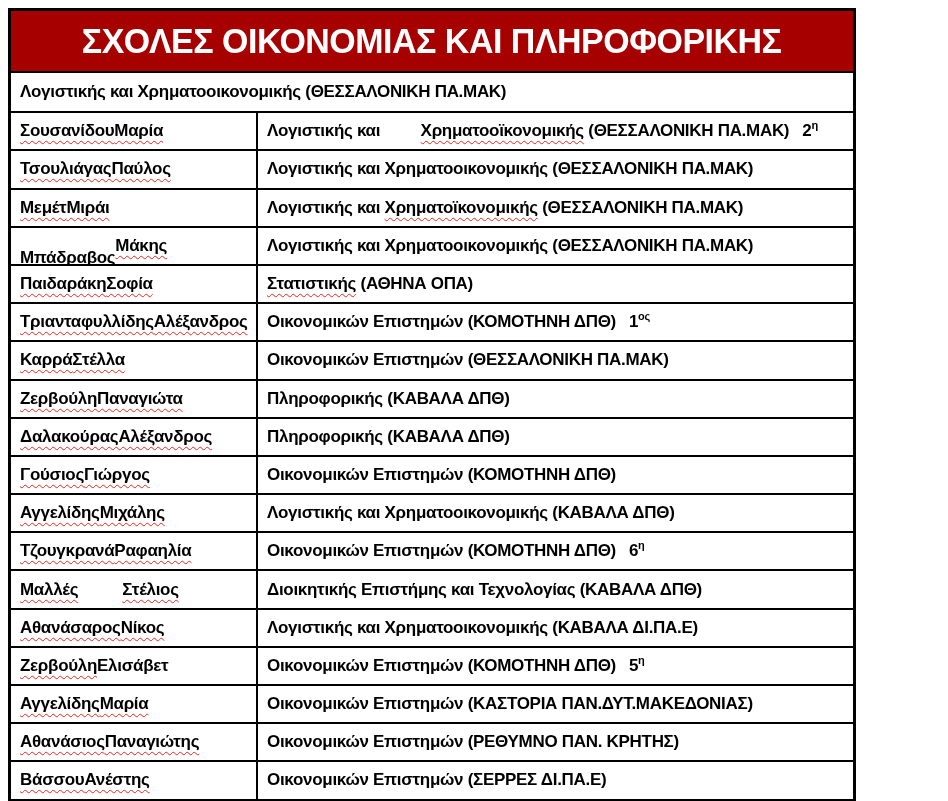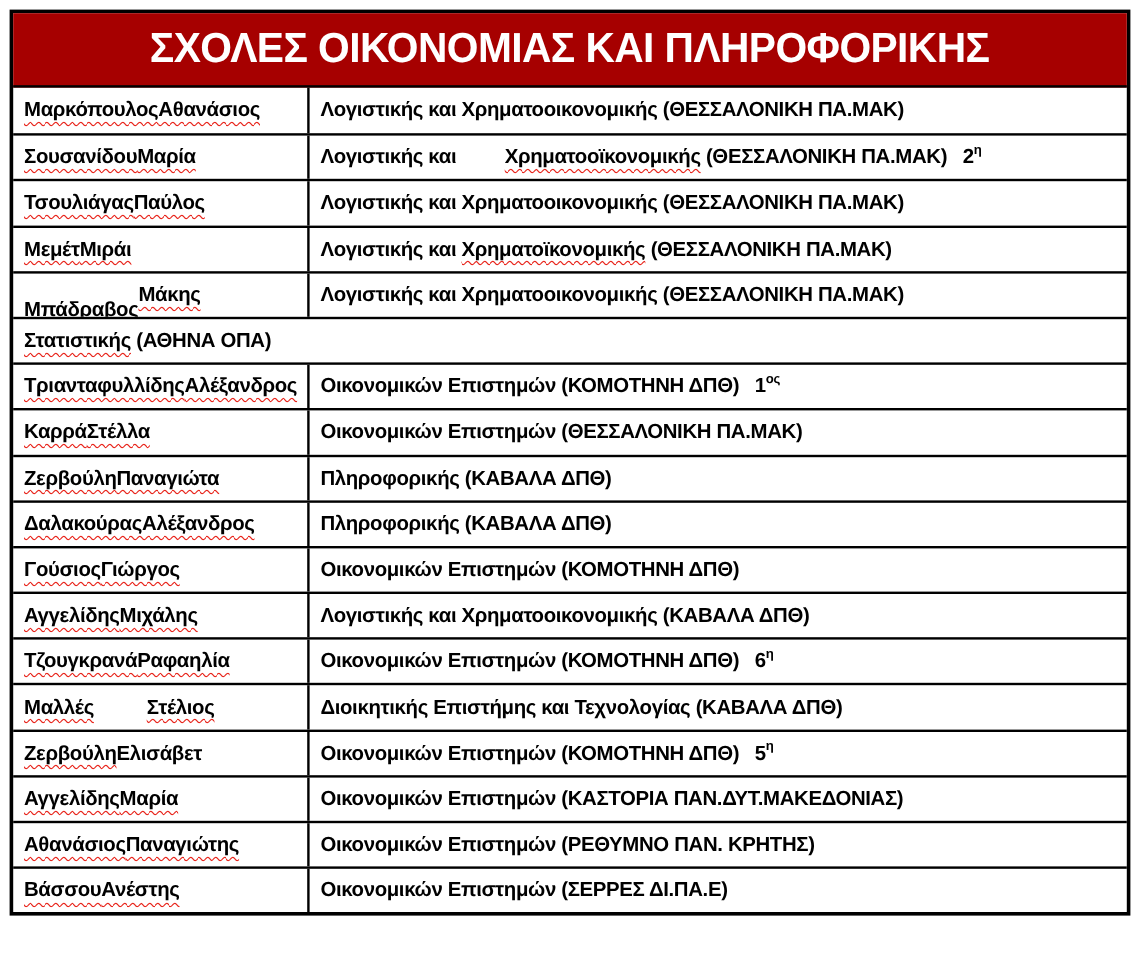--- a/index.html
+++ b/index.html
@@ -2,21 +2,21 @@
 <html><head>
 <meta charset="utf-8">
 <style>
   html,body{margin:0;padding:0;}
   body{
     width:948px;height:801px;background:#ffffff;
     font-family:"Liberation Sans",sans-serif;
     position:relative;overflow:hidden;
   }
   .doc-table{
-    position:absolute;left:8px;top:8px;width:934px;
+    position:absolute;left:8px;top:8px;width:848px;
     box-sizing:border-box;border:3px solid #000;background:#fff;
   }
   .title-cell{
     height:60px;display:flex;align-items:center;justify-content:center;
     border-bottom:2px solid #000;
   }
   .title-text{
     color:#ffffff;font-weight:bold;font-size:35px;letter-spacing:-0.5px;
     transform:scaleX(0.97);white-space:nowrap;
   }
@@ -44,24 +44,20 @@
 </style>
 </head>
 <body>
 
 <div class="doc-table">
   <div class="title-cell" style="background: rgb(166, 0, 0);">
     <span class="title-text" style="color: rgb(255, 255, 255);">ΣΧΟΛΕΣ ΟΙΚΟΝΟΜΙΑΣ ΚΑΙ ΠΛΗΡΟΦΟΡΙΚΗΣ</span>
   </div>
   <div id="rows">
       <div class="t-row">
-        <div class="cell name-cell">
-          <span class="mis" style="text-decoration-color: rgb(232, 38, 29);">Μαρκόπουλος</span> 
-          <span class="mis" style="text-decoration-color: rgb(232, 38, 29);">Αθανάσιος</span>
-        </div>
         <div class="cell school-cell">
           <span>Λογιστικής και Χρηματοοικονομικής (ΘΕΣΣΑΛΟΝΙΚΗ ΠΑ.ΜΑΚ)</span>
         </div>
       </div>
       <div class="t-row">
         <div class="cell name-cell">
           <span class="mis" style="text-decoration-color: rgb(232, 38, 29);">Σουσανίδου</span> 
           <span class="mis" style="text-decoration-color: rgb(232, 38, 29);">Μαρία</span>
         </div>
         <div class="cell school-cell">
@@ -95,20 +91,24 @@
       <div class="t-row">
         <div class="cell name-cell">
           <span class="mis" style="text-decoration-color: rgb(232, 38, 29); margin-top: 24px;">Μπάδραβος</span> 
           <span class="mis" style="text-decoration-color: rgb(232, 38, 29);">Μάκης</span>
         </div>
         <div class="cell school-cell">
           <span>Λογιστικής και Χρηματοοικονομικής (ΘΕΣΣΑΛΟΝΙΚΗ ΠΑ.ΜΑΚ)</span>
         </div>
       </div>
       <div class="t-row">
+        <div class="cell name-cell">
+          <span class="mis" style="text-decoration-color: rgb(232, 38, 29);">Παιδαράκη</span> 
+          <span class="mis" style="text-decoration-color: rgb(232, 38, 29);">Σοφία</span>
+        </div>
         <div class="cell school-cell">
           <span class="mis" style="text-decoration-color: rgb(232, 38, 29);">Στατιστικής</span>
           <span> (ΑΘΗΝΑ ΟΠΑ)</span>
         </div>
       </div>
       <div class="t-row">
         <div class="cell name-cell">
           <span class="mis" style="text-decoration-color: rgb(232, 38, 29);">Τριανταφυλλίδης</span> 
           <span class="mis" style="text-decoration-color: rgb(232, 38, 29);">Αλέξανδρος</span>
         </div>
@@ -174,20 +174,29 @@
           <span class="rank-sup">η</span>
         </div>
       </div>
       <div class="t-row">
         <div class="cell name-cell">
           <span class="mis" style="text-decoration-color: rgb(232, 38, 29);">Μαλλές</span> 
           <span class="mis" style="text-decoration-color: rgb(232, 38, 29); margin-left: 44px;">Στέλιος</span>
         </div>
         <div class="cell school-cell">
           <span>Διοικητικής Επιστήμης και Τεχνολογίας (ΚΑΒΑΛΑ ΔΠΘ)</span>
+        </div>
+      </div>
+      <div class="t-row">
+        <div class="cell name-cell">
+          <span class="mis" style="text-decoration-color: rgb(232, 38, 29);">Αθανάσαρος</span> 
+          <span class="mis" style="text-decoration-color: rgb(232, 38, 29);">Νίκος</span>
+        </div>
+        <div class="cell school-cell">
+          <span>Λογιστικής και Χρηματοοικονομικής (ΚΑΒΑΛΑ ΔΙ.ΠΑ.Ε)</span>
         </div>
       </div>
       <div class="t-row">
         <div class="cell name-cell">
           <span class="mis" style="text-decoration-color: rgb(232, 38, 29);">Ζερβούλη</span> 
           <span>Ελισάβετ</span>
         </div>
         <div class="cell school-cell">
           <span>Οικονομικών Επιστημών (ΚΟΜΟΤΗΝΗ ΔΠΘ)</span>
           <span class="rank-num">5</span>

